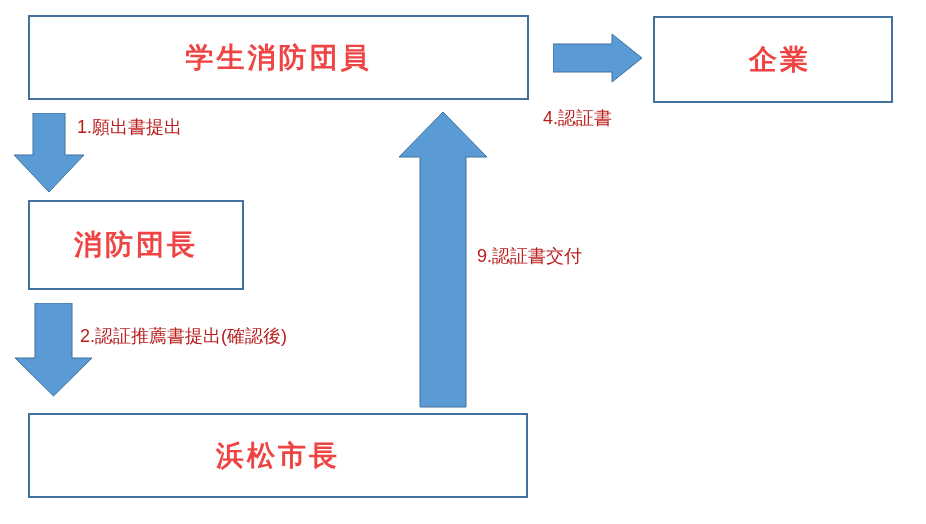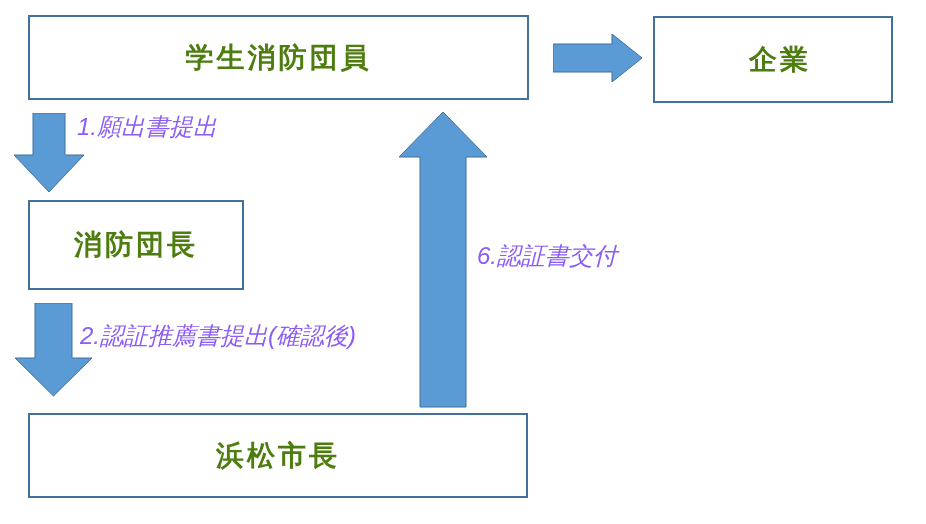--- a/index.html
+++ b/index.html
@@ -17,43 +17,42 @@
     background: #ffffff;
     border: 2px solid #41719C;
     display: flex;
     align-items: center;
     justify-content: center;
     box-sizing: border-box;
   }
   .node-label {
     font-size: 28px;
     font-weight: 700;
-    color: #4d7c0f;
+    color: #ef4444;
     letter-spacing: 3px;
     white-space: nowrap;
   }
   .box-student { left: 28px;  top: 15px;  width: 501px; height: 85px; }
   .box-company { left: 653px; top: 16px;  width: 240px; height: 87px; padding-left: 14px; }
   .box-chief   { left: 28px;  top: 200px; width: 216px; height: 90px; }
   .box-mayor   { left: 28px;  top: 413px; width: 500px; height: 85px; font-family: Liberation Mono, monospace; }
 
   .arrow { position: absolute; display: block; }
   .arrow polygon { fill: #5B9BD5; stroke: #41719C; stroke-width: 1; }
   .arrow-1 { left: 14px;  top: 113px; }
   .arrow-2 { left: 15px;  top: 303px; }
   .arrow-3 { left: 398px; top: 112px; }
   .arrow-4 { left: 553px; top: 33px;  }
 
   .step-label {
     position: absolute;
-    font-size: 24px;
-    color: #8b5cf6;
+    font-size: 18px;
+    color: #b91c1c;
     white-space: nowrap;
     line-height: 26px;
-    font-style: italic;
   }
   .label-1 { left: 77px;  top: 114px; }
   .label-2 { left: 80px;  top: 307px; margin-top: 16px; }
   .label-3 { left: 477px; top: 243px; }
   .label-4 { left: 543px; top: 105px; }
 </style>
 </head>
 <body>
 
 <div class="canvas">
@@ -85,15 +84,16 @@
   <svg class="arrow arrow-3" width="90" height="296" viewBox="0 0 90 296" aria-hidden="true">
     <polygon points="45,0 89,45 68,45 68,295 22,295 22,45 1,45"></polygon>
   </svg>
 
   <svg class="arrow arrow-4" width="90" height="50" viewBox="0 0 90 50" aria-hidden="true">
     <polygon points="0,11 59,11 59,1 89,25 59,49 59,39 0,39"></polygon>
   </svg>
 
   <div class="step-label label-1">1.願出書提出</div>
   <div class="step-label label-2">2.認証推薦書提出(確認後)</div>
-  <div class="step-label label-3">6.認証書交付</div>
+  <div class="step-label label-3">9.認証書交付</div>
+  <div class="step-label label-4">4.認証書</div>
 
 </div>
 
 </body></html>

